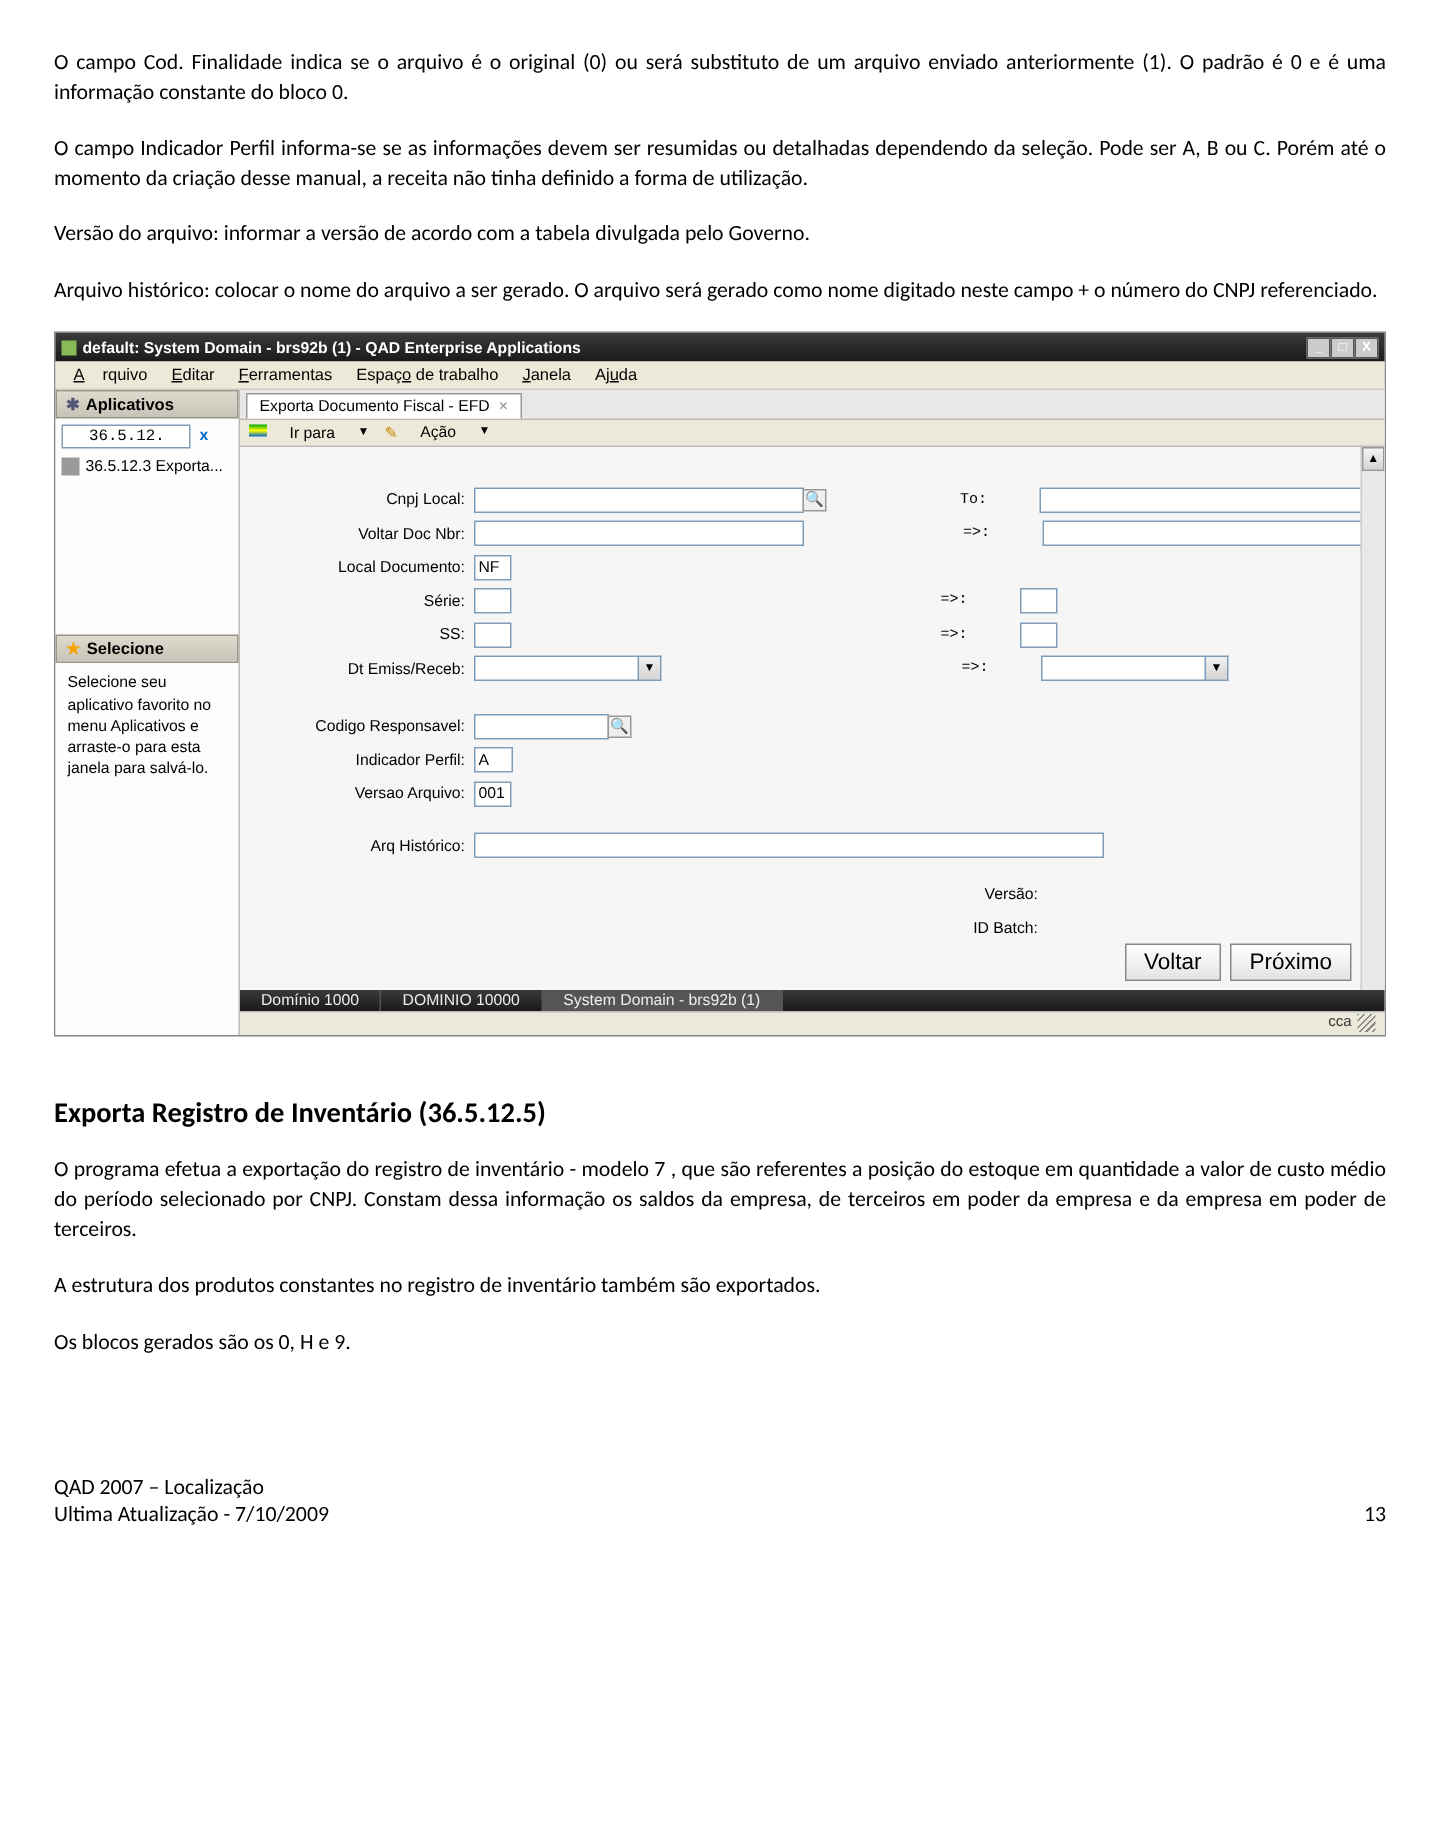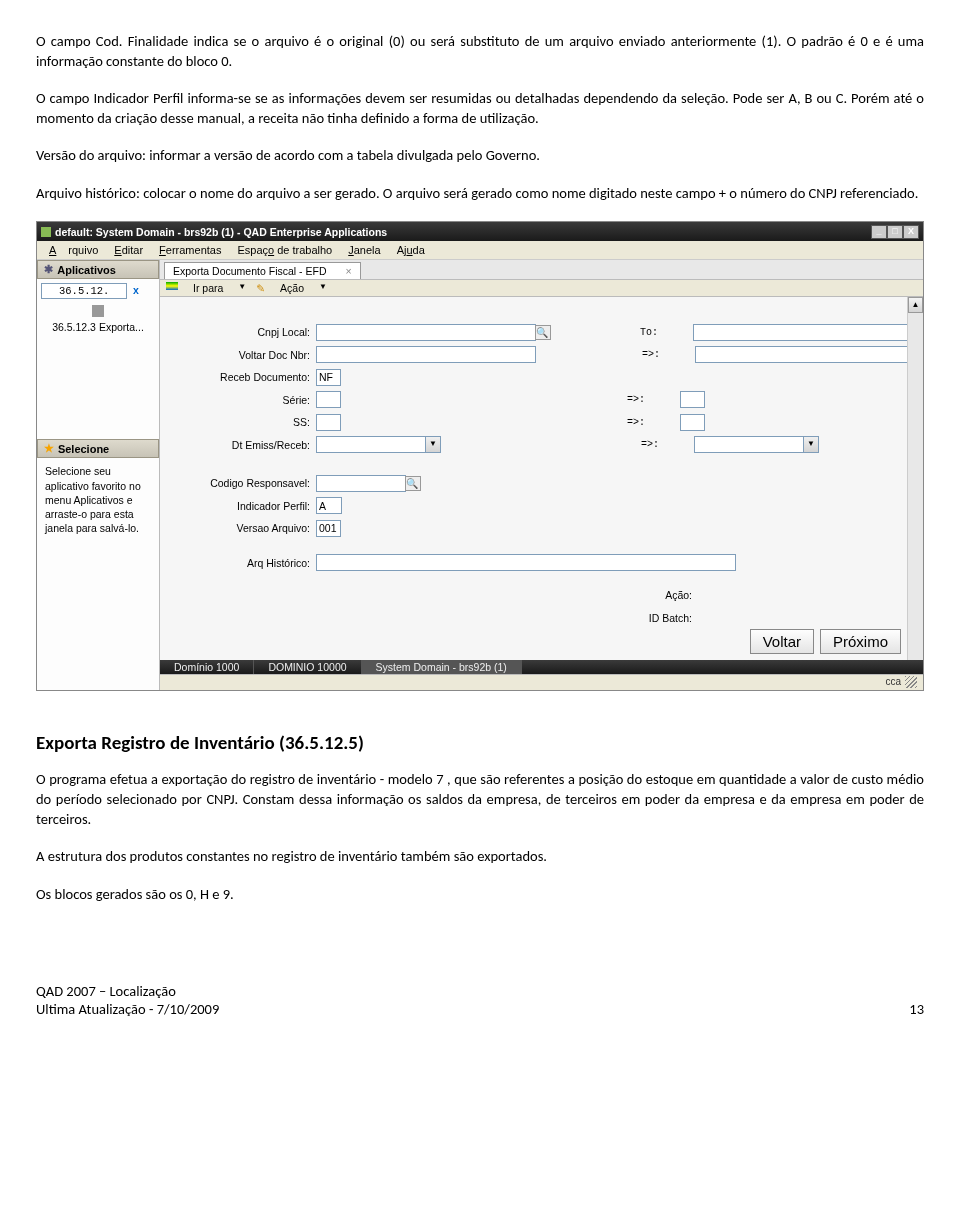--- a/index.html
+++ b/index.html
@@ -22,28 +22,28 @@
   .menubar span u { text-decoration: underline; }
 
   .app-body { display: flex; height: 430px; }
   .sidebar { width: 132px; background: #fdfdfd; border-right: 1px solid #bbb; display: flex; flex-direction: column; }
   .side-panel-head { background: linear-gradient(#dedacd, #c7c3b6); border: 1px solid #9a9584; padding: 2px 6px; font-weight: bold; display: flex; align-items: center; gap: 4px; }
   .side-panel-head .gear { color: #557; }
   .side-content { padding: 4px; font-size: 10.5px; }
   .side-input { display: flex; align-items: center; margin-bottom: 4px; }
   .side-input input { width: 86px; font-size: 10.5px; height: 16px; border: 1px solid #7f9db9; padding: 0 17px; font-family: Liberation Mono, monospace; }
   .side-input .xbtn { width: 14px; height: 14px; text-align: center; color: #06c; font-weight: bold; margin-left: 2px; cursor: pointer; }
-  .side-item { display: flex; align-items: center; gap: 4px; padding: 2px 0; flex-direction: column; }
+  .side-item { display: flex; align-items: center; gap: 4px; padding: 2px 0; }
   .side-item .ico { width: 12px; height: 12px; background: #999; }
   .fav-star { color: #f7a400; }
   .fav-text { padding: 6px 8px; font-size: 10.5px; line-height: 1.35; }
 
   .main { flex: 1; background: #f6f6f6; position: relative; display: flex; flex-direction: column; }
   .tabbar { background: #e8e8e8; border-bottom: 1px solid #bbb; padding: 2px 4px 0 4px; display: flex; }
-  .tab { background: #fff; border: 1px solid #999; border-bottom: none; padding: 2px 8px; font-size: 10.5px; display: flex; align-items: center; gap: 19px; }
+  .tab { background: #fff; border: 1px solid #999; border-bottom: none; padding: 2px 8px; font-size: 10.5px; display: flex; align-items: center; gap: 6px; }
   .tab .close { color: #888; cursor: pointer; }
   .toolbar2 { background: #ece9d8; border-bottom: 1px solid #bbb; padding: 2px 6px; display: flex; gap: 10px; align-items: center; font-size: 10.5px; }
   .toolbar2 .tb-item { display: flex; align-items: flex-start; gap: 15px; cursor: pointer; }
   .flag { width: 12px; height: 8px; background: linear-gradient(#0a0,#ff0,#06c); }
   .wand { color: #c80; }
   .dd { font-size: 8px; }
 
   .form-area { flex: 1; background: #f6f6f6; padding: 8px 8px 8px 8px; position: relative; overflow: hidden; }
   .form-row { display: flex; align-items: center; margin-bottom: 4.5px; height: 18px; }
   .lbl { width: 148px; text-align: right; padding-right: 6px; font-size: 10.5px; }
@@ -153,21 +153,21 @@
             <input class="fld fld-mid" style="">
           </div>
           <div class="form-row">
             <span class="lbl">Voltar Doc Nbr:</span>
             <input class="fld fld-mid" style="">
             <span style="width:17px"></span>
             <span class="gap-lbl">=&gt;:</span>
             <input class="fld fld-mid" style="">
           </div>
           <div class="form-row">
-            <span class="lbl">Receb Documento:</span>
+            <span class="lbl">Local Documento:</span>
             <input class="fld fld-sm" value="NF" style="">
           </div>
           <div class="form-row">
             <span class="lbl">Série:</span>
             <input class="fld fld-sm" style="">
             <span style="width:197px"></span>
             <span class="gap-lbl">=&gt;:</span>
             <input class="fld fld-sm" style="">
           </div>
           <div class="form-row">
@@ -206,21 +206,21 @@
           <div style="height:12px"></div>
 
           <div class="form-row">
             <span class="lbl">Arq Histórico:</span>
             <input class="fld" style="width: 420px;">
           </div>
 
           <div style="height:10px"></div>
 
           <div class="form-row">
-            <span class="lbl" style="width:530px">Ação:</span>
+            <span class="lbl" style="width:530px">Versão:</span>
           </div>
           <div class="form-row">
             <span class="lbl" style="width:530px">ID Batch:</span>
           </div>
 
           <div class="form-footer-btns">
             <button class="wbtn">Voltar</button>
             <button class="wbtn">Próximo</button>
           </div>
         </div>

